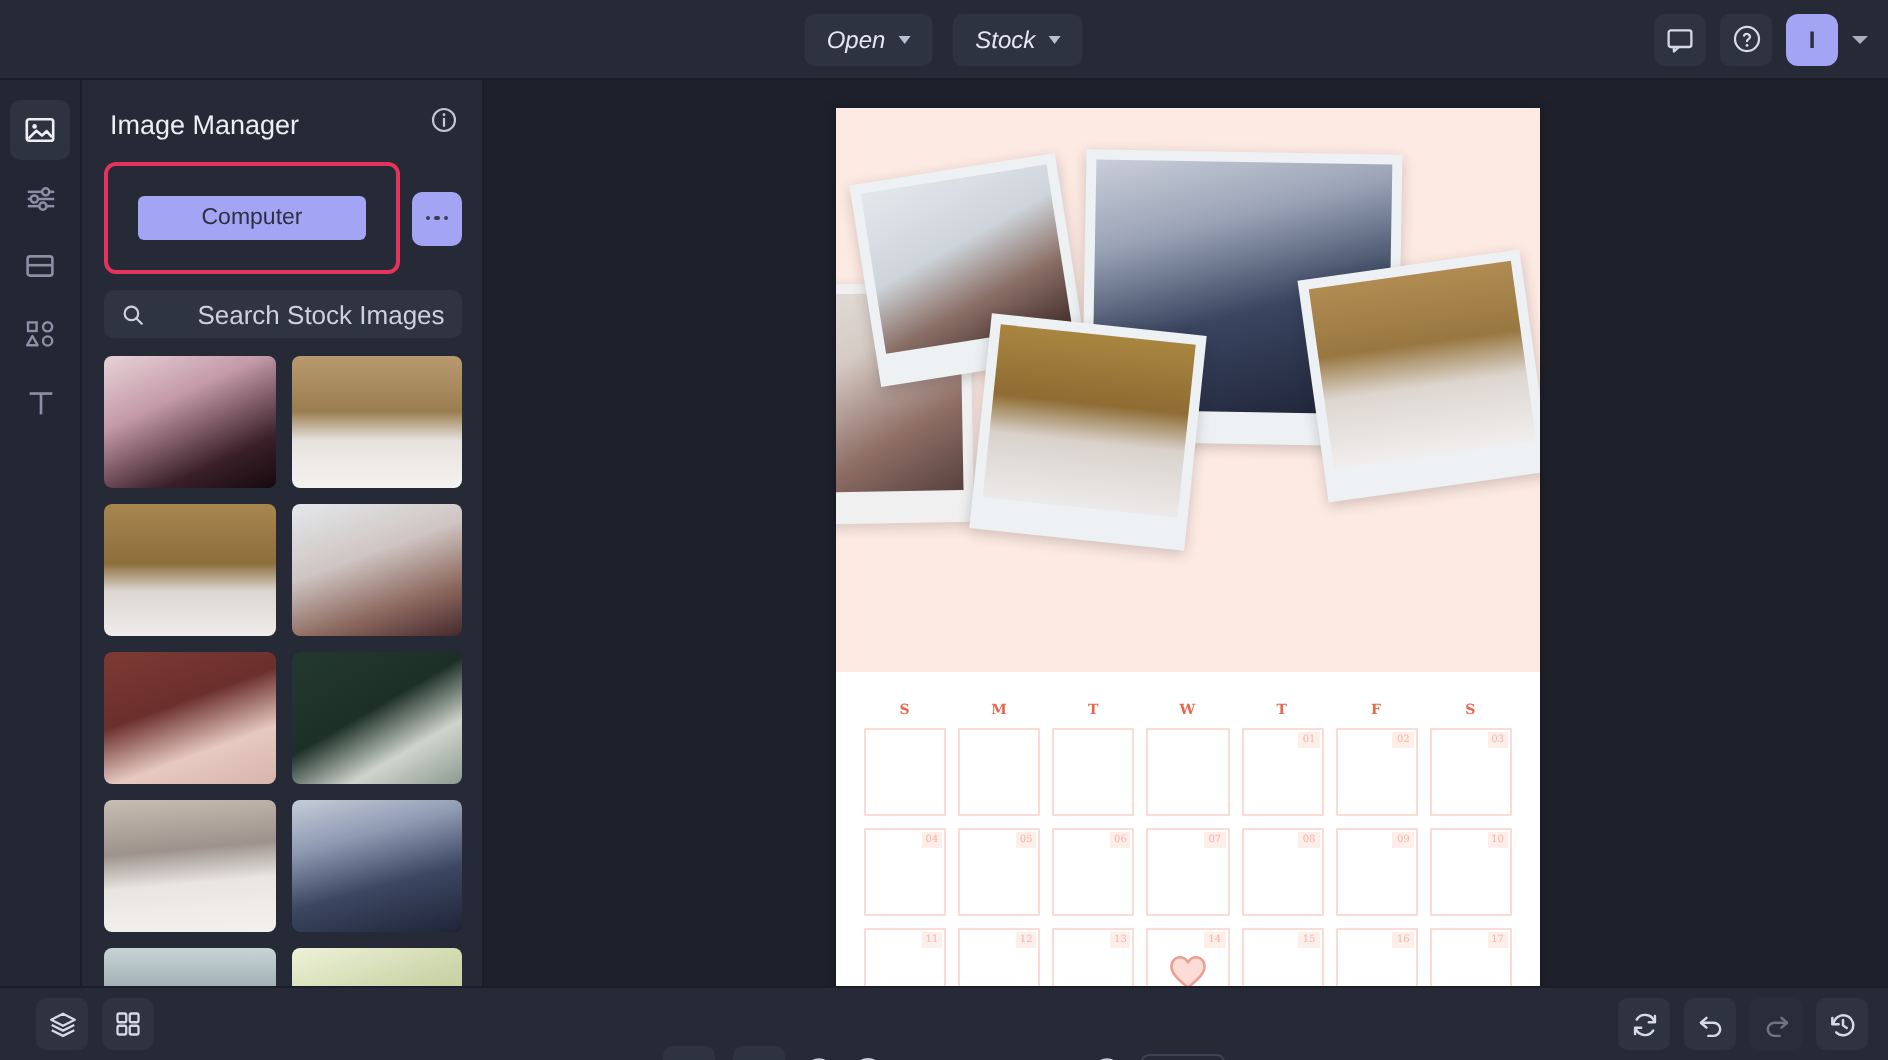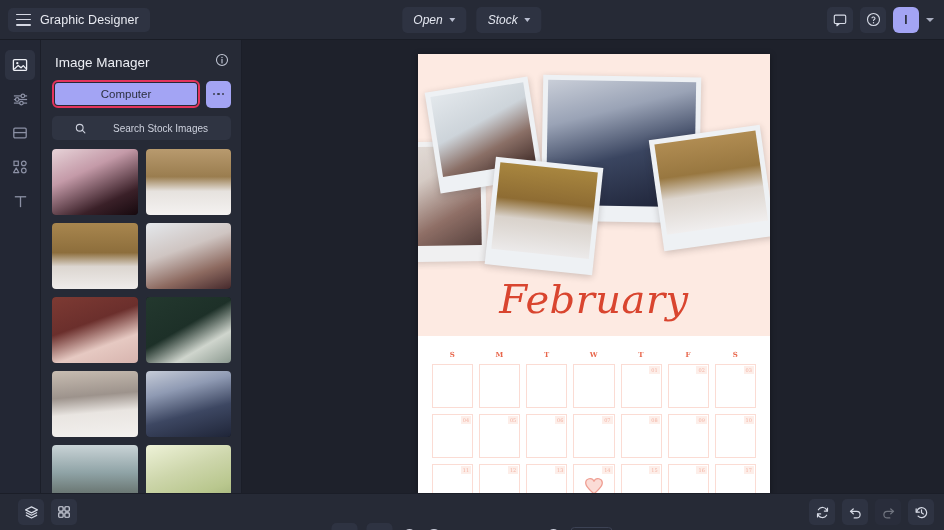--- a/index.html
+++ b/index.html
@@ -69,37 +69,37 @@
     display: flex; flex-direction: column; border-right: 1px solid #1b1e28;
   }
   .panel-head {
     display: flex; align-items: center; justify-content: space-between;
     padding: 13px 12px 9px 14px;
     text-align: right;
   }
   .panel-title { color: #eceef4; font-size: 13.5px; }
   .panel-rowA { display: flex; gap: 6px; padding: 0 10px 0 11px; align-items: center; }
   .computer-wrap {
-    flex: 1; border: 2.5px solid #e5345c; border-radius: 6px; padding: 1px;
+    flex: 1; border: 2.5px solid #e5345c; border-radius: 6px; padding: 15px;
   }
   .computer-btn {
     width: 100%; height: 22px; background: #a3a4f4; color: #2c3040;
     border: none; border-radius: 3px; font-size: 11.5px; cursor: pointer;
     font-family: inherit; display: flex; align-items: center; justify-content: center;
   }
   .dots-btn {
     width: 25px; height: 27px; background: #a3a4f4; border: none; border-radius: 5px;
     cursor: pointer; display: flex; align-items: center; justify-content: center; gap: 2px;
   }
   .dots-btn i { width: 2.6px; height: 2.6px; border-radius: 50%; background: #3b3f52; display: block; }
   .searchbar {
     margin: 8px 10px 9px 11px; height: 24px; background: #2f3442; border-radius: 5px;
     display: flex; align-items: center; justify-content: center; gap: 7px; cursor: text;
   }
-  .searchbar span { color: #cdd1dd; font-size: 10px; margin-left: 20px; }
+  .searchbar span { color: #cdd1dd; font-size: 13px; margin-left: 20px; }
 
   .thumbs {
     flex: 1; overflow: hidden; padding: 0 10px 0 11px;
     display: grid; grid-template-columns: 1fr 1fr; gap: 8px; align-content: start;
   }
   .thumb {
     height: 66px; border-radius: 4px; overflow: hidden; cursor: pointer;
     position: relative; background: #11131a;
   }
   .thumb .ph { position: absolute; inset: 0; }
@@ -157,28 +157,20 @@
   }
   .circ-btn { width: 16px; height: 16px; cursor: pointer; }
   .dimmed { opacity: .42; }
 </style>
 </head>
 <body>
 
 <div class="app">
 
   <div class="topbar">
-    <div class="brand">
-      <span class="hamburger">
-          <i></i>
-          <i></i>
-          <i></i>
-        </span>
-      <span class="brand-title">Graphic Designer</span>
-    </div>
 
     <div class="top-center">
       <button class="pillbtn">
         <span>Open</span>
         <span class="caret"></span>
       </button>
       <button class="pillbtn">
         <span>Stock</span>
         <span class="caret"></span>
       </button>
@@ -331,21 +323,20 @@
         </div>
 
         <div class="polaroid" style="left:72px; top:108px; width:108px; height:108px; transform:rotate(6deg);">
           <div class="img" style="background:linear-gradient(180deg,#a8863f 0%,#8e6c33 40%,#d9d2cb 62%,#eceaea 100%);"></div>
         </div>
 
         <div class="polaroid" style="left:238px; top:78px; width:112px; height:112px; transform:rotate(-8deg);">
           <div class="img" style="background:linear-gradient(180deg,#b08c52 0%,#987740 38%,#ddd6cf 62%,#f0eeee 100%);"></div>
         </div>
 
-        <div class="month">February</div>
 
         <div class="cal">
           <div class="cal-head" id="cal-head">
               <div>S</div>
               <div>M</div>
               <div>T</div>
               <div>W</div>
               <div>T</div>
               <div>F</div>
               <div>S</div>

